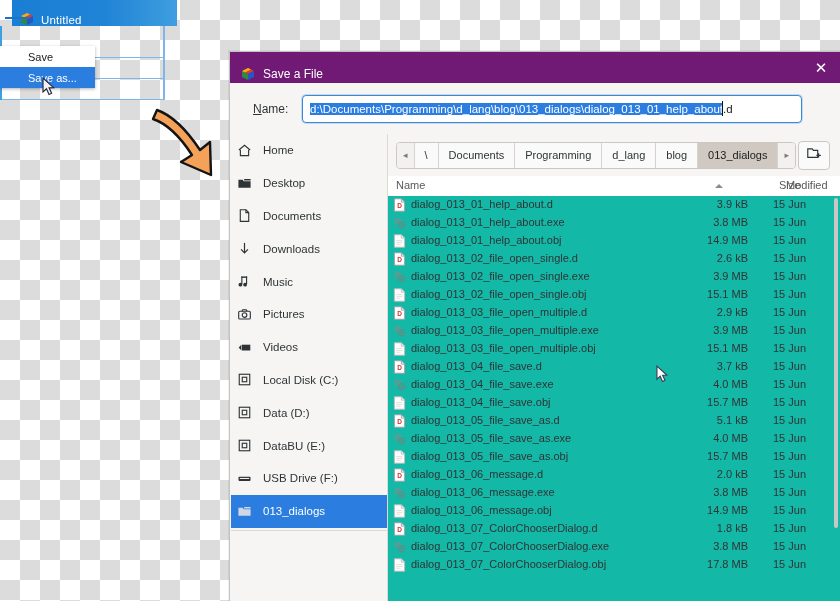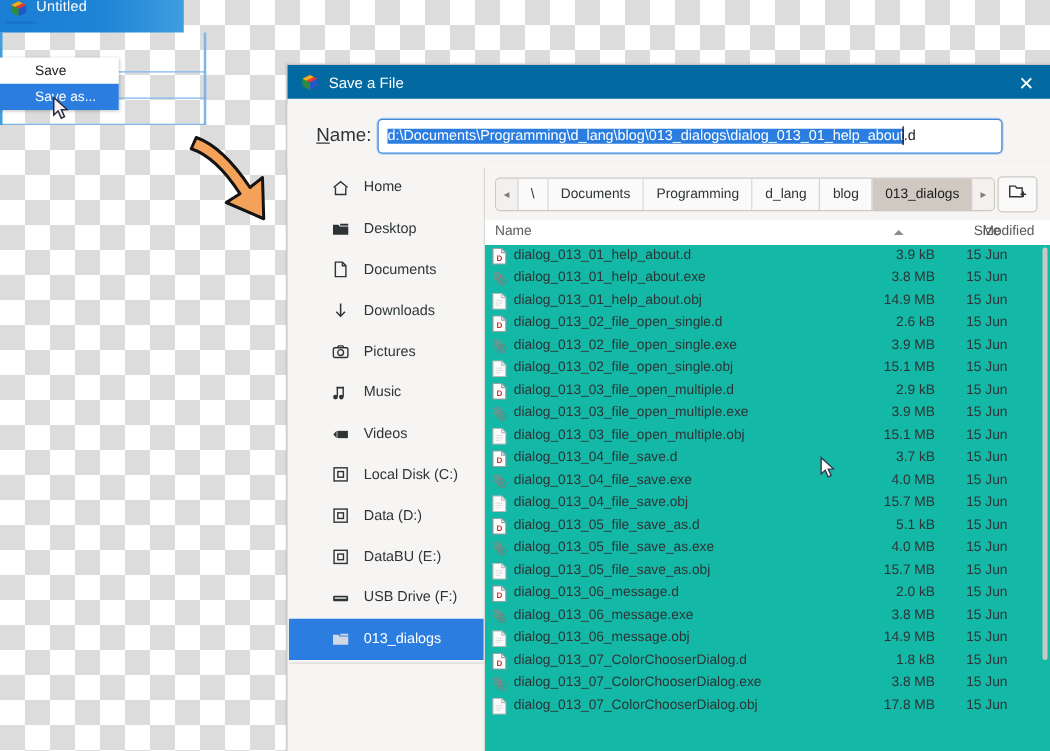--- a/index.html
+++ b/index.html
@@ -18,23 +18,23 @@
       linear-gradient(45deg,#dcdcdc 25%,transparent 25%,transparent 75%,#dcdcdc 75%);
     background-size:40px 40px;
     background-position:0 0,20px 20px;
   }
 
   
   #main-window{
     position:absolute;left:0;top:0;width:165px;height:96px;
   }
   #main-titlebar{
-    position:absolute;left:0;top:0;width:147px;height:26px;
+    position:absolute;left:12px;top:0;width:165px;height:26px;
     background:linear-gradient(to right,#1a7fd4 0%,#1f83d6 55%,#3f9ee0 100%);
-    display:flex;align-items:flex-start;
+    display:flex;align-items:flex-end;
   }
   #main-titlebar .cube{
     width:14px;height:14px;margin-left:8px;margin-right:7px;position:relative;
   }
   .cube-svg{display:block;}
   #main-title-text{
     color:#ffffff;font-size:11.5px;letter-spacing:.2px;
   }
   #menubar{
     position:absolute;left:0;top:26px;width:165px;height:19px;
@@ -65,38 +65,38 @@
 
   
   #dialog{
     position:absolute;left:229px;top:51px;width:611px;height:550px;
     background:#f6f5f4;
     border:1px solid #c3c3c3;border-right:none;border-bottom:none;
     box-sizing:border-box;
     box-shadow:0 0 0 1px rgba(0,0,0,.06);
   }
   #dialog-titlebar{
-    position:absolute;left:0;top:0;width:611px;height:27px;
-    background:#0369a1;display:flex;align-items:center;
+    position:absolute;left:0;top:0;width:611px;height:44px;
+    background:#701a75;display:flex;align-items:center;
   }
   #dialog-titlebar .cube{width:14px;height:14px;margin-left:11px;margin-right:8px;}
   #dialog-title-text{color:#ffffff;font-size:12px;}
   #dialog-close{
     position:absolute;right:0;top:0;width:40px;height:31px;
     display:flex;align-items:center;justify-content:center;
     color:#ffffff;font-size:15px;line-height:1;
   }
 
   
   #name-row{
     position:absolute;left:0;top:31px;width:611px;height:51px;
     background:#f6f5f4;display:flex;align-items:center;
   }
   #name-label{
-    margin-left:23px;width:47px;font-size:15px;color:#2e3436;
+    margin-left:23px;width:47px;font-size:12px;color:#2e3436;
   }
   #name-label u{text-decoration:underline;}
   #name-entry{
     margin-left:2px;width:500px;height:28px;background:#ffffff;
     border:1px solid #3b88d8;border-radius:4px;box-sizing:border-box;
     display:flex;align-items:center;padding:0 7px;overflow:hidden;
     box-shadow:0 0 0 1px rgba(59,136,216,.25);
   }
   #name-entry .sel-text{
     background:#2b7de0;color:#ffffff;font-size:11.5px;white-space:nowrap;
@@ -104,21 +104,21 @@
   #name-entry .rest-text{color:#1a1a1a;font-size:11.5px;white-space:nowrap;}
   #name-caret{width:1px;height:15px;background:#111;display:inline-block;margin-left:-1px;}
 
   
   #sidebar{
     position:absolute;left:1px;top:82px;width:157px;height:467px;
     background:#f6f5f4;border-right:1px solid #dcdad5;box-sizing:border-box;
     overflow:hidden;
   }
   .side-item{
-    height:32.8px;display:flex;align-items:center;padding-left:32px;
+    height:32.8px;display:flex;align-items:center;padding-left:4px;
     font-size:11.5px;color:#2e3436;box-sizing:border-box;
   }
   .side-item.sel{background:#2b7de0;color:#ffffff;}
   .side-ico{width:18px;margin-right:10px;display:flex;align-items:center;justify-content:center;}
   #side-divider{height:1px;background:#dcdad5;margin:2px 0 3px 0;}
 
   
   #rightpane{
     position:absolute;left:158px;top:82px;width:452px;height:467px;
     background:#ffffff;overflow:hidden;
@@ -281,40 +281,40 @@
         <svg width="15" height="15" viewBox="0 0 16 16" stroke="#2e3436" stroke-width="1.3" fill="none">
           <path d="M8 2 V12.5"></path>
             <path d="M4.3 9 L8 12.8 L11.7 9"></path>
         </svg>
       </span>
       <span>Downloads</span>
     </div>
 
     <div class="side-item">
       <span class="side-ico">
-        <svg width="15" height="15" viewBox="0 0 16 16" fill="none" stroke="#2e3436" stroke-width="1.2">
-          <rect x="1.8" y="4.5" width="12.4" height="8.3" rx="1.2"></rect>
-          <circle cx="8" cy="8.6" r="2.5"></circle>
-            <path d="M5.2 4.4 L6.2 2.9 H9.8 L10.8 4.4"></path>
-        </svg>
-      </span>
-      <span>Pictures</span>
-    </div>
-
-    <div class="side-item">
-      <span class="side-ico">
         <svg width="15" height="15" viewBox="0 0 16 16" fill="#2e3436">
           <rect x="4.6" y="2.6" width="1.2" height="8.4"></rect>
             <rect x="9.6" y="2.6" width="1.2" height="8.4"></rect>
           <rect x="4.6" y="2.6" width="6.2" height="1.5"></rect>
           <circle cx="3.6" cy="11.4" r="2"></circle>
             <circle cx="8.6" cy="11.4" r="2"></circle>
         </svg>
       </span>
       <span>Music</span>
+    </div>
+
+    <div class="side-item">
+      <span class="side-ico">
+        <svg width="15" height="15" viewBox="0 0 16 16" fill="none" stroke="#2e3436" stroke-width="1.2">
+          <rect x="1.8" y="4.5" width="12.4" height="8.3" rx="1.2"></rect>
+          <circle cx="8" cy="8.6" r="2.5"></circle>
+            <path d="M5.2 4.4 L6.2 2.9 H9.8 L10.8 4.4"></path>
+        </svg>
+      </span>
+      <span>Pictures</span>
     </div>
 
     <div class="side-item">
       <span class="side-ico">
         <svg width="15" height="15" viewBox="0 0 16 16" fill="#2e3436">
           <rect x="5.2" y="5" width="9" height="6.2"></rect>
             <polygon points="4.6,5 1.8,8.1 4.6,11.2"></polygon>
         </svg>
       </span>
       <span>Videos</span>

